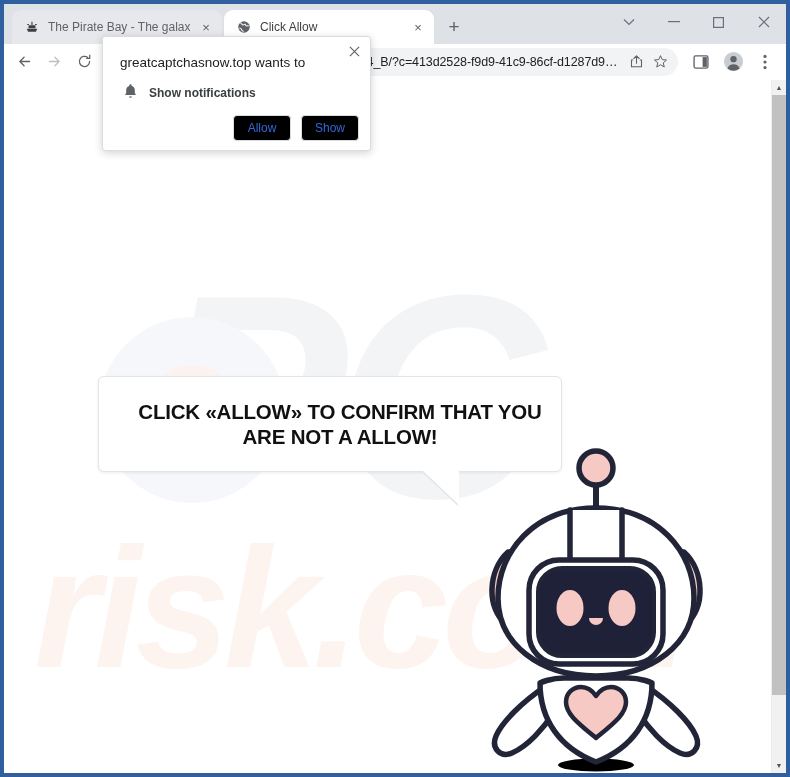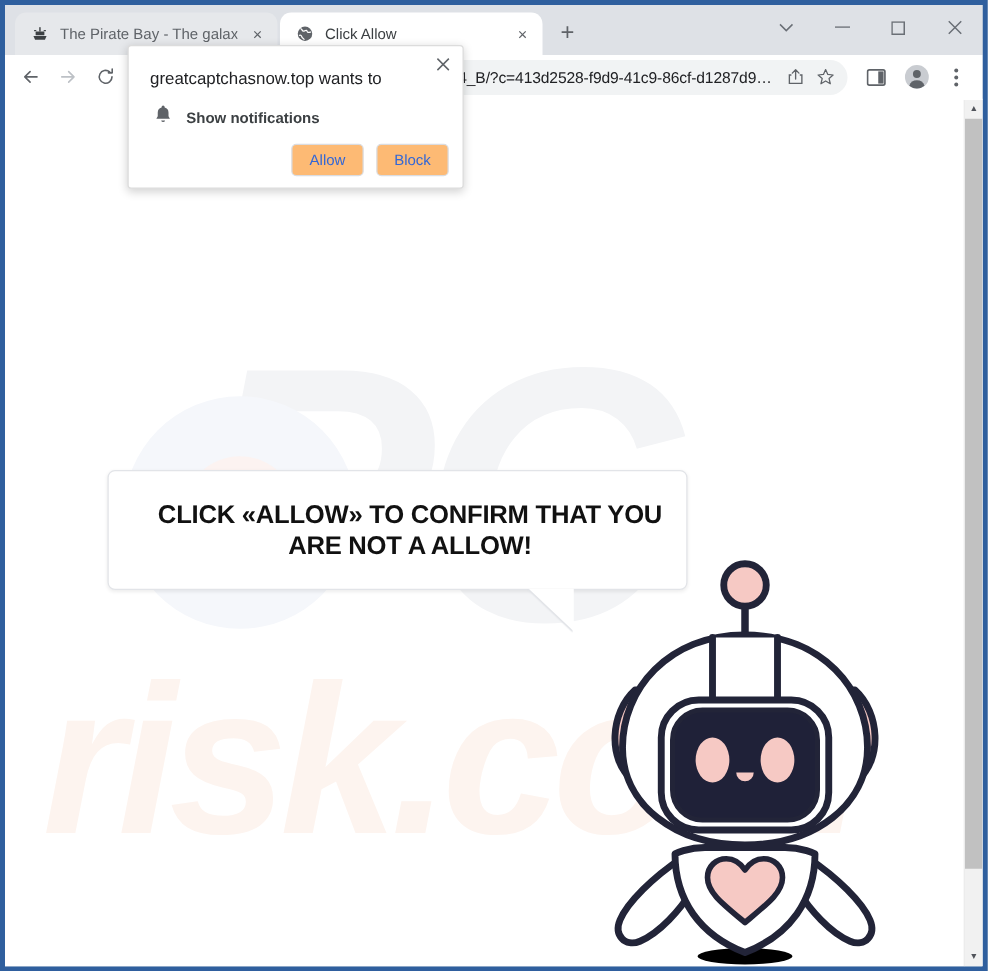--- a/index.html
+++ b/index.html
@@ -178,21 +178,21 @@
     width: 90px; height: 90px;
     border-radius: 50%;
     background: #fdf2ee;
     opacity: .75;
     pointer-events: none;
   }
 
   
   .bubble {
     position: absolute;
-    left: 82px; top: 296px;
+    left: 94px; top: 296px;
     width: 464px; height: 96px;
     background: #ffffff;
     border: 1px solid #e2e4e8;
     border-radius: 6px;
     box-shadow: 0 1px 3px rgba(0,0,0,.07);
     display: flex; align-items: center; justify-content: center; padding-left: 20px;
   }
   .bubble-text {
     text-align: center;
     font-size: 20.5px;
@@ -268,21 +268,21 @@
     font-weight: bold;
   }
   .pd-perm { font-size: 12px; color: #3c4043; }
   .pd-actions {
     position: absolute; right: 11px; bottom: 9px;
     display: flex; gap: 10px;
   }
   .pd-btn {
     min-width: 58px; height: 26px;
     padding: 0 13px;
-    background: #fdba74;
+    background: #000000;
     border: 1px solid #dadce0;
     border-radius: 4px;
     color: #3367d6;
     font-size: 12px;
     font-family: "Liberation Sans", sans-serif;
     cursor: pointer;
   }
 </style>
 </head>
 <body>
@@ -477,17 +477,17 @@
       <span>
         <svg width="15" height="16" viewBox="0 0 16 17">
           <path d="M8 1.4 a1.3 1.3 0 0 1 1.3 1.3 v.5 a4.6 4.6 0 0 1 3.3 4.4 v3.1 l1.2 2.1 H2.2 l1.2-2.1 V7.6 a4.6 4.6 0 0 1 3.3-4.4 v-.5 A1.3 1.3 0 0 1 8 1.4 Z" fill="#5f6368"></path>
           <path d="M6.3 14.3 a1.75 1.75 0 0 0 3.4 0 Z" fill="#5f6368"></path>
         </svg>
       </span>
       <span class="pd-perm">Show notifications</span>
     </div>
     <div class="pd-actions">
       <button class="pd-btn">Allow</button>
-      <button class="pd-btn">Block</button>
+      <button class="pd-btn">Show</button>
     </div>
   </div>
 
 </div>
 
 </body></html>

